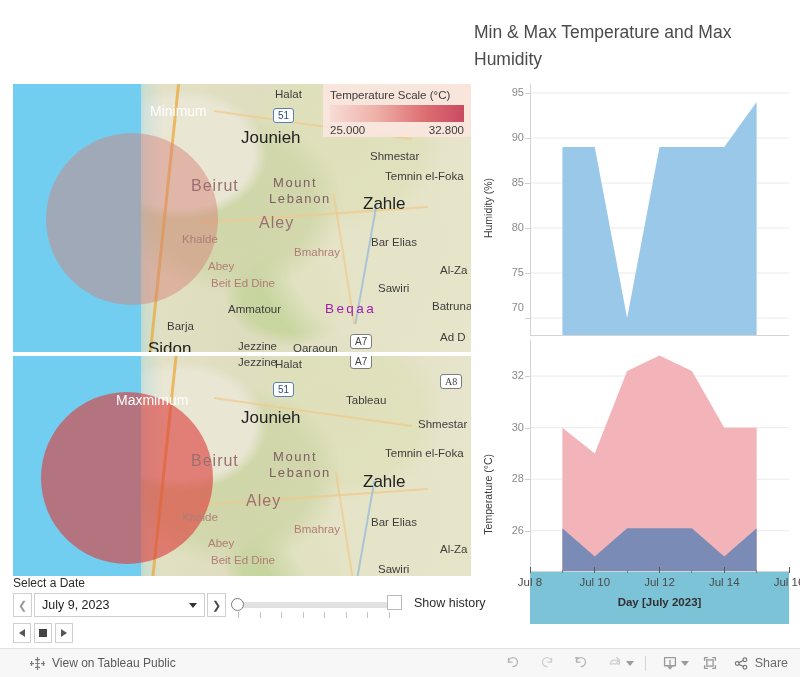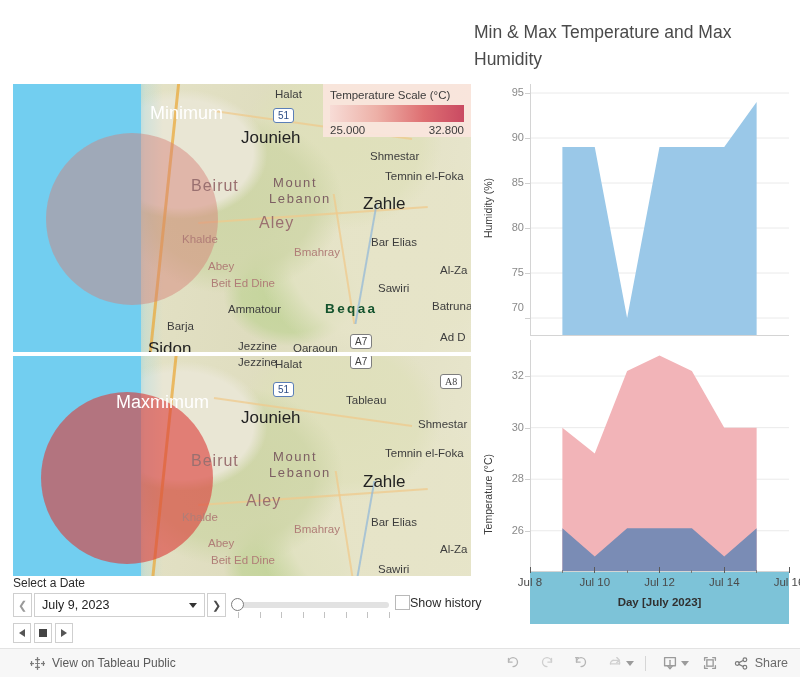--- a/index.html
+++ b/index.html
@@ -66,25 +66,25 @@
   }
 
   .map-label {
     position:absolute; white-space:nowrap;
     font-family:"Liberation Sans", sans-serif;
     color:#3b3b3b; pointer-events:none;
   }
   .lbl-city-big  { font-size:17px; color:#222; }
   .lbl-town      { font-size:11.5px; color:#3d3d3d; }
   .lbl-region    { font-size:13px; color:#7d5f63; letter-spacing:1.6px; }
-  .lbl-region-d  { font-size:13.5px; color:#14532d; letter-spacing:2.4px; font-weight:700;}
+  .lbl-region-d  { font-size:13.5px; color:#a21caf; letter-spacing:2.4px; font-weight:400;}
   .lbl-muted     { font-size:11.5px; color:#b07d77; }
   .lbl-big-muted { font-size:16px; color:#9a7070; letter-spacing:1px; }
   .lbl-overlay {
-    font-size:18px; color:#ffffff;
+    font-size:14px; color:#ffffff;
   }
   .shield {
     position:absolute; background:#ffffff; border:1.4px solid #5b7fb8;
     color:#2d4d85; font-size:10px; border-radius:3px;
     padding:0 4px; line-height:13px; height:15px;
   }
   .shield.hw { border-color:#7e7e7e; color:#3f3f3f; }
 
   
   #temp-legend {
@@ -152,21 +152,21 @@
     background:#e2e2e2; border-radius:3px;
   }
   #slider-handle {
     position:absolute; left:2px; top:5px; width:13px; height:13px;
     border-radius:50%; background:#fff; border:1.4px solid #7d7d7d; cursor:pointer;
   }
   #slider-ticks { position:absolute; left:9px; top:19px; width:151px; height:6px; }
   #slider-ticks i {
     position:absolute; top:0; width:1px; height:6px; background:#c2c2c2;
   }
-  #show-history { position:absolute; left:382px; top:19px; display:flex; align-items:center; gap:0; }
+  #show-history { position:absolute; left:374px; top:19px; display:flex; align-items:center; gap:12px; }
   #show-history .box {
     width:15px; height:15px; border:1px solid #b9b9b9; background:#fff; cursor:pointer;
   }
   #show-history .txt { font-size:12.5px; color:#2b2b2b; white-space:nowrap; }
 
   #playback { position:absolute; left:0; top:47px; display:flex; gap:3px; }
   .pb-btn {
     width:18px; height:20px; border:1px solid #cfcfcf; background:#fff;
     display:flex; align-items:center; justify-content:center; cursor:pointer;
   }

